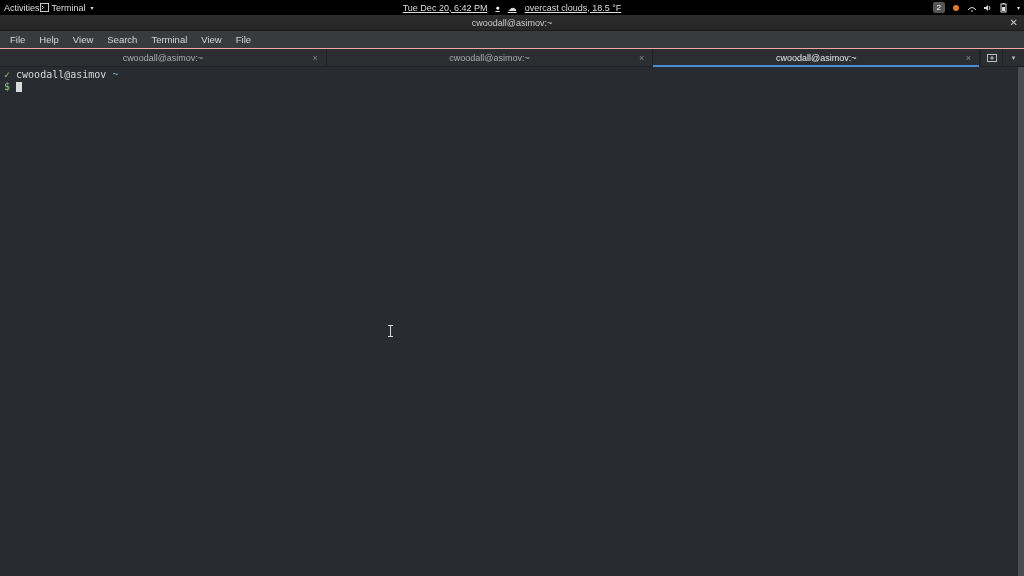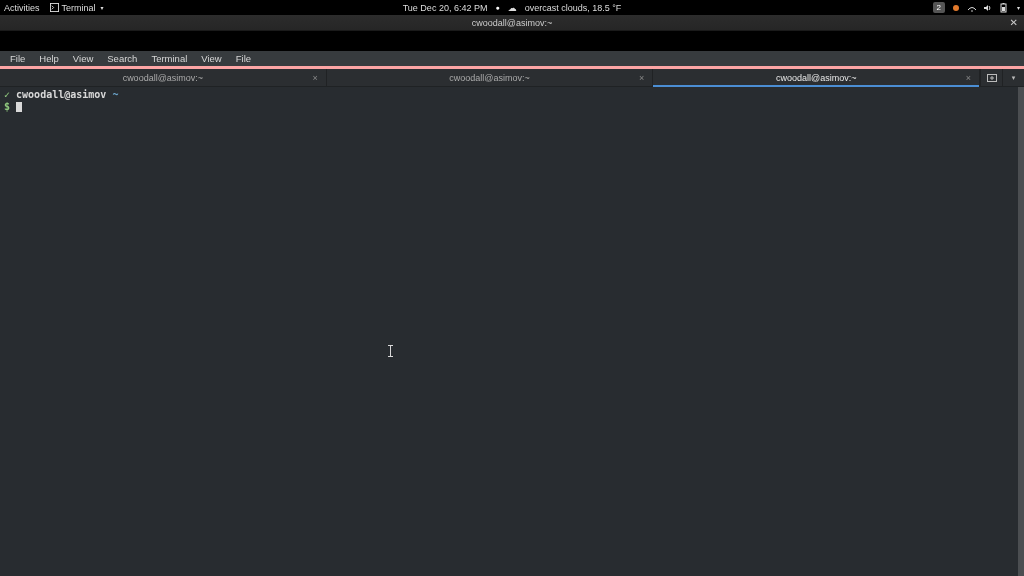--- a/index.html
+++ b/index.html
@@ -3,22 +3,22 @@
 <meta charset="utf-8">
 <style>
   * { box-sizing: border-box; margin: 0; padding: 0; }
   html, body { width: 1024px; height: 576px; overflow: hidden; background: #000; font-family: sans-serif; }
   
   
   .topbar {
     height: 15px; background: #000; color: #ddd; display: flex; align-items: center;
     font-size: 9px; padding: 0 4px; position: relative;
   }
-  .topbar-left { display: flex; gap: 10px; align-items: center; justify-content: flex-end; }
-  .topbar-center { position: absolute; left: 50%; transform: translateX(-50%); display: flex; gap: 8px; align-items: center; }
+  .topbar-left { display: flex; align-items: center; justify-content: flex-end; }
+  .topbar-center { position: absolute; left: 50%; transform: translateX(-50%); display: flex; gap: 8px; align-items: center; text-decoration: underline; }
   .topbar-right { margin-left: auto; display: flex; gap: 6px; align-items: center; }
   .app-indicator { display: flex; align-items: center; gap: 3px; }
   .app-indicator svg { width: 9px; height: 9px; }
   .workspace-badge { background:#555; color:#fff; padding:0 4px; font-size:8px; border-radius:2px; line-height:11px;}
   .dot { color:#fff; font-size:7px; }
   .tri { font-size:6px; margin-left:2px; }
   .sys-icon { width:10px; height:10px; display:flex; align-items:center; justify-content:center; }
   .orange-dot { width:6px; height:6px; border-radius:50%; background:#e27a2c; }
   
   
@@ -26,22 +26,21 @@
     height: 16px; background: linear-gradient(#2c2c2c,#262626); color:#ccc; font-size:9px;
     display:flex; align-items:center; justify-content:center; position:relative;
     border-bottom:1px solid #1a1a1a;
   }
   .titlebar .close { position:absolute; right:6px; color:#ccc; font-size:10px; cursor:pointer; }
   
   
   .menubar {
     height: 18px; background:#373b3e; color:#d6d6d6; font-size:9.5px;
     display:flex; align-items:center; padding:0 4px; gap:2px;
-    border-bottom:3px solid #fca5a5;
-    margin-top:20px;
+    border-bottom:1px solid #fca5a5;
   }
   .menubar .item { padding:2px 6px; cursor:pointer; }
   
   
   .tabbar {
     height: 18px; background:#2b2e31; display:flex; align-items:stretch;
     font-size:9px; color:#aaa; border-bottom:1px solid #1f2224;
   }
   .tab {
     flex:1; display:flex; align-items:center; justify-content:center; position:relative;
@@ -52,21 +51,21 @@
     content:""; position:absolute; left:0; right:0; bottom:-1px; height:2px; background:#4b8ed4;
   }
   .tab .xclose { position:absolute; right:8px; color:#888; font-size:9px; }
   .tabbar .btn {
     width:22px; display:flex; align-items:center; justify-content:center;
     border-left:1px solid #202224; cursor:pointer; color:#bbb;
   }
   .newtab-svg { width:10px; height:10px; }
   
   
-  .termwrap { position:relative; height: calc(576px - 15px - 16px - 18px - 18px); background:#282c30;font-weight:bold; }
+  .termwrap { position:relative; height: calc(576px - 15px - 16px - 18px - 18px); background:#282c30; }
   .term {
     width:100%; height:100%;
     font-family: "DejaVu Sans Mono","Liberation Mono",monospace;
     font-size:10px; line-height:12px; color:#d9d9d9; padding:2px 4px;
     white-space:pre;
   }
   .prompt-sym { color:#8fc77e; }
   .tilde { color:#6aa3c9; }
   .cursor { display:inline-block; width:6px; height:10px; background:#d9d9d9; vertical-align:text-bottom; }
   .scroll { position:absolute; right:0; top:0; width:6px; height:100%; background:rgba(180,180,180,0.25); }

